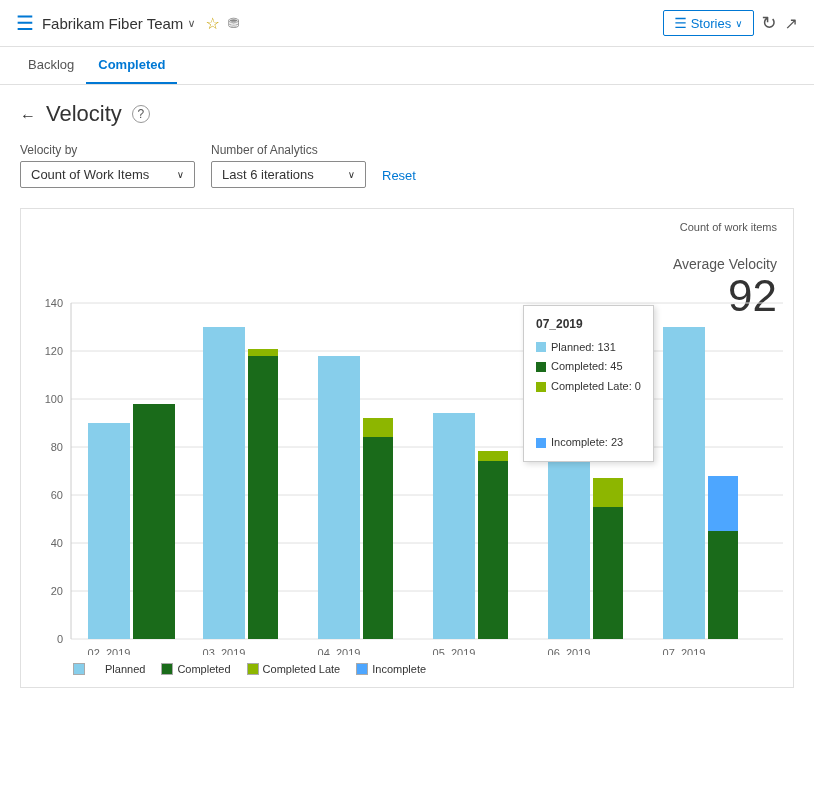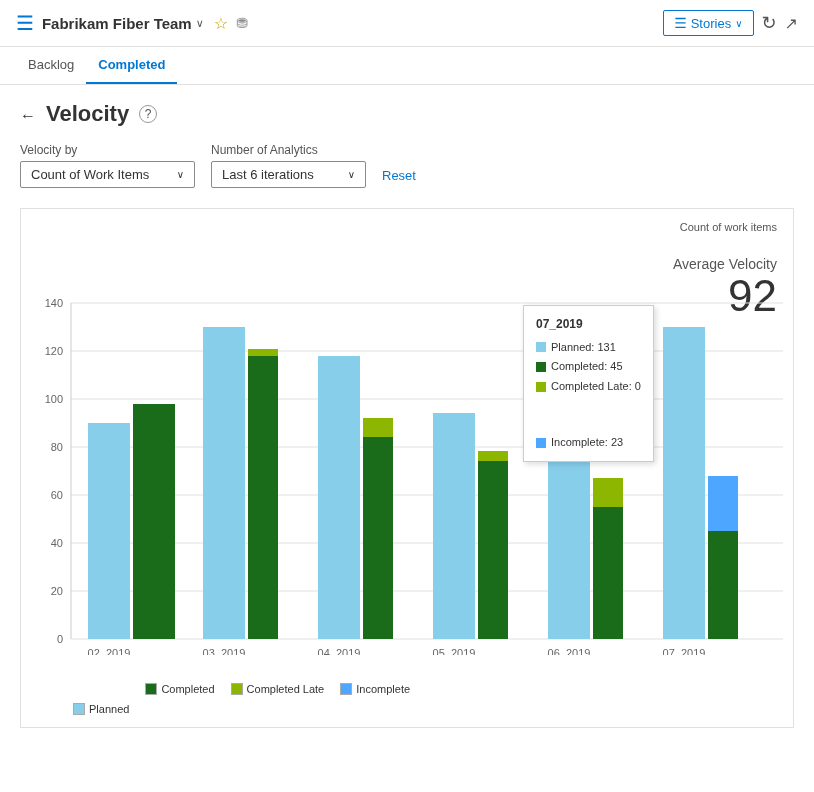--- a/index.html
+++ b/index.html
@@ -3,21 +3,21 @@
   <meta charset="utf-8">
   <style>
     * { box-sizing: border-box; margin: 0; padding: 0; }
     body { font-family: 'Segoe UI', Arial, sans-serif; background: #fff; width: 814px; height: 792px; overflow: hidden; font-size: 13px; color: #333; }
   </style>
 </head>
 <body>
 
 <div style="display:flex;align-items:center;padding:10px 16px;border-bottom:1px solid #e0e0e0;">
   <span style="color:#0078d4;font-size:20px;margin-right:8px;">☰</span>
-  <span style="font-size:15px;font-weight:700;color:#333;">Fabrikam Fiber Team</span>
+  <span style="font-size:15px;font-weight:400;color:#333;">Fabrikam Fiber Team</span>
   <span style="font-size:11px;color:#555;margin-left:4px;cursor:pointer;">∨</span>
   <span style="color:#c8a000;margin-left:10px;font-size:16px;cursor:pointer;">☆</span>
   <span style="color:#888;margin-left:8px;font-size:14px;cursor:pointer;">⛃</span>
   <div style="margin-left:auto;display:flex;align-items:center;gap:8px;">
     <div style="display:flex;align-items:center;gap:4px;border:1px solid #0078d4;color:#0078d4;padding:4px 10px;border-radius:2px;cursor:pointer;font-size:13px;">
       <span style="color:#0078d4;font-size:14px;">☰</span>
       <span>Stories</span>
       <span style="font-size:10px;">∨</span>
     </div>
     <button style="color:#555;cursor:pointer;font-size:18px;border:none;background:none;">↻</button>
@@ -30,21 +30,21 @@
     <span>Backlog</span>
   </div>
   <div style="padding:10px 12px;cursor:pointer;font-size:13px;color:#0078d4;border-bottom:2px solid #0078d4;font-weight:600;">
     <span>Completed</span>
   </div>
 </div>
 
 <div style="padding:16px 20px;">
   <div style="display:flex;align-items:center;gap:10px;margin-bottom:16px;">
     <span style="cursor:pointer;font-size:16px;color:#333;">←</span>
-    <span style="font-size:22px;font-weight:700;color:#333;">Velocity</span>
+    <span style="font-size:22px;font-weight:400;color:#333;">Velocity</span>
     <button style="color:#555;cursor:pointer;font-size:12px;background:none;border:1px solid #999;border-radius:50%;width:18px;height:18px;display:flex;align-items:center;justify-content:center;padding:0;">?</button>
   </div>
 
   <div style="display:flex;align-items:flex-end;gap:16px;margin-bottom:20px;">
     <div style="display:flex;flex-direction:column;gap:4px;">
       <span style="font-size:12px;color:#555;">Velocity by</span>
       <div style="display:flex;align-items:center;gap:6px;border:1px solid #8a8a8a;padding:5px 10px;border-radius:2px;cursor:pointer;background:#fff;font-size:13px;min-width:175px;justify-content:space-between;">
         <span>Count of Work Items</span>
         <span style="font-size:10px;">∨</span>
       </div>
@@ -146,21 +146,21 @@
           <span><span>Completed Late:</span> <span>0</span></span>
         </div>
         <div style="display:flex;align-items:center;gap:5px;margin-top:36px;">
           <span style="width:10px;height:10px;background:#4da6ff;display:inline-block;"></span>
           <span><span>Incomplete:</span> <span>23</span></span>
         </div>
       </div>
     </div>
 
     <div style="display:flex;align-items:center;gap:16px;margin-top:8px;padding-left:40px;">
-      <div style="display:flex;align-items:center;gap:4px;font-size:11px;color:#333;margin-top:40px;">
+      <div style="display:flex;align-items:center;gap:20px;font-size:11px;color:#333;">
         <span style="width:12px;height:12px;background:#87ceeb;display:inline-block;border:1px solid #aaa;"></span>
         <span>Planned</span>
       </div>
       <div style="display:flex;align-items:center;gap:4px;font-size:11px;color:#333;">
         <span style="width:12px;height:12px;background:#1a6b1a;display:inline-block;border:1px solid #aaa;"></span>
         <span>Completed</span>
       </div>
       <div style="display:flex;align-items:center;gap:4px;font-size:11px;color:#333;">
         <span style="width:12px;height:12px;background:#8db600;display:inline-block;border:1px solid #aaa;"></span>
         <span>Completed Late</span>

